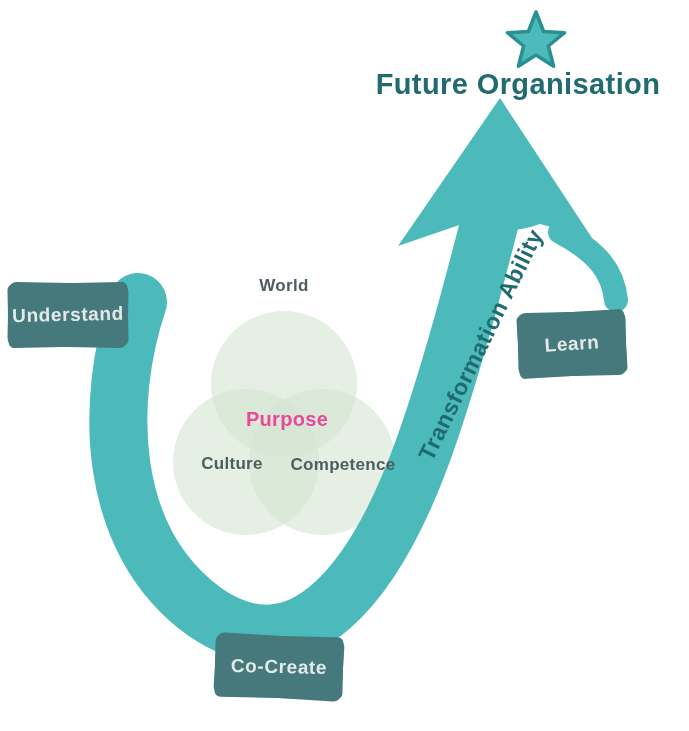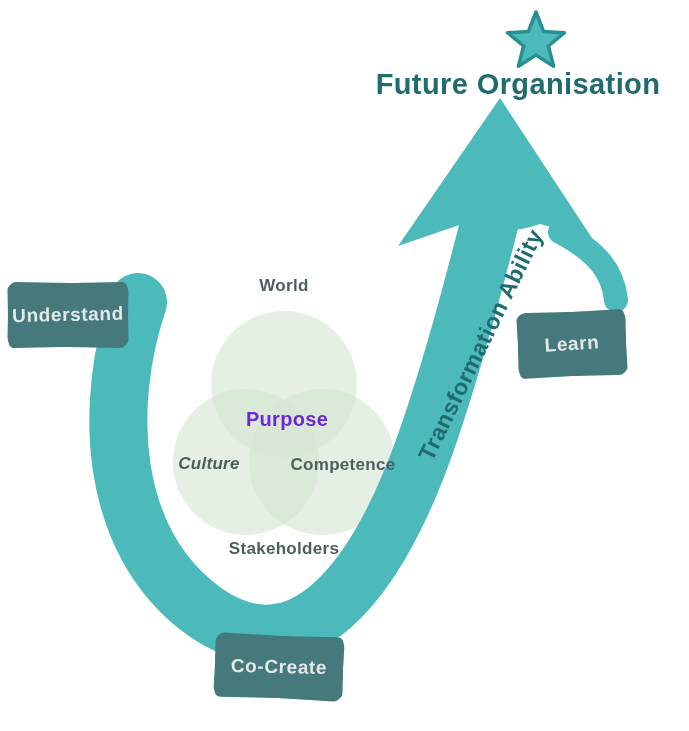--- a/index.html
+++ b/index.html
@@ -34,21 +34,21 @@
   
   .venn-label {
     position: absolute;
     transform: translate(-50%, -50%);
     font-size: 17px;
     font-weight: 700;
     letter-spacing: .3px;
     color: var(--label_text, #4d5e61);
     white-space: nowrap;
   }
-  .venn-label.center-label { font-size: 20px; color: #6d28d9; }
+  .venn-label.center-label { font-size: 20px; color: #ec4899; }
 
   
   .arrow-shaft {
     fill: none;
     stroke: var(--arrow, #4cbaba);
     stroke-width: 58;
     stroke-linecap: round;
   }
   .arrow-head { fill: var(--arrow, #4cbaba); stroke: none; }
   .arrow-flick {
@@ -134,23 +134,22 @@
   <svg class="arrow-layer" width="689" height="731" viewBox="0 0 689 731">
     <path class="arrow-shaft" d="M 138 302 C 105 400, 105 540, 205 612 C 300 678, 375 585, 425 445 C 455 360, 480 260, 498 190"></path>
     <path class="arrow-head" d="M 500 98 L 398 246 L 468 222 Q 500 238 540 224 L 592 238 Z"></path>
     <path class="arrow-flick" d="M 560 232 C 598 252, 613 272, 616 300"></path>
     <polygon class="star-shape" points="536,12 543.6,31.5 564.5,32.7 548.4,46 553.6,66.3 536,55 518.4,66.3 523.6,46 507.5,32.7 528.4,31.5"></polygon>
   </svg>
 
   <div class="text-layer">
     <div class="venn-label" style="left:284px; top:286px;">World</div>
     <div class="venn-label center-label" style="left:287px; top:419px;">Purpose</div>
-    <div class="venn-label" style="left:209px; top:464px;font-style:italic;">Culture</div>
+    <div class="venn-label" style="left:232px; top:464px;">Culture</div>
     <div class="venn-label" style="left:343px; top:465px;">Competence</div>
-    <div class="venn-label" style="left:284px; top:549px;">Stakeholders</div>
 
     <div class="arrow-label">Transformation Ability</div>
   </div>
 
   <div class="box-layer">
     <div class="stage-box box-understand">
       <span class="stage-label">Understand</span>
     </div>
     <div class="stage-box box-learn">
       <span class="stage-label">Learn</span>

